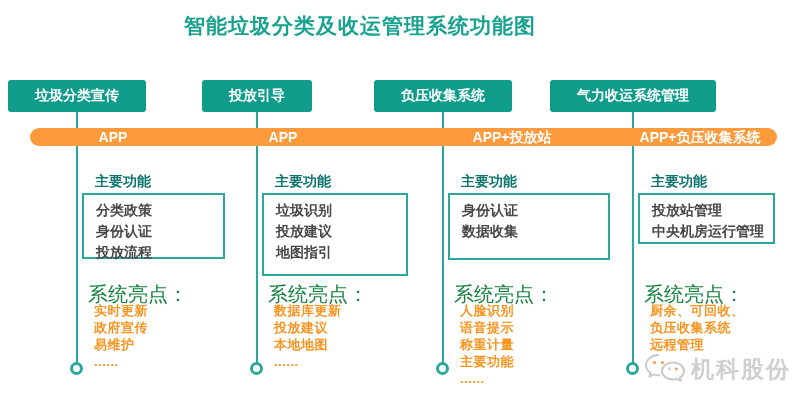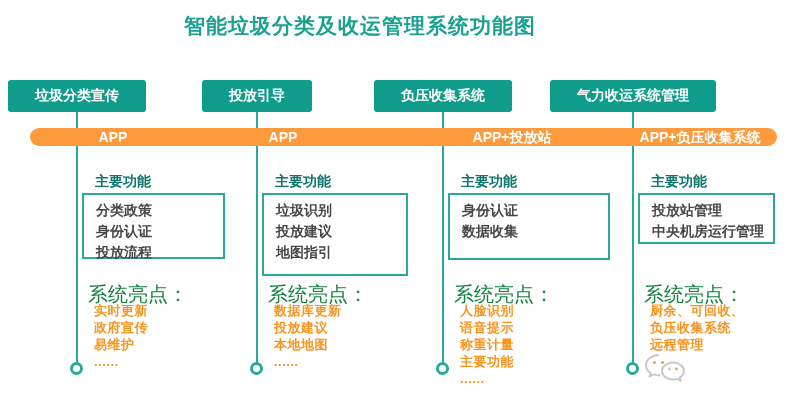--- a/index.html
+++ b/index.html
@@ -139,15 +139,16 @@
 
   <div class="watermark">
     <svg width="42" height="34" viewBox="0 0 42 34">
       <path d="M15 3 C7.8 3 2 7.6 2 13.2 C2 16.4 3.8 19.2 6.6 21 L5.4 24.6 L9.6 22.4 C11.2 22.9 13 23.3 15 23.3 C15.4 23.3 15.9 23.3 16.3 23.2" fill="#ffffff" stroke="#c9c9c9" stroke-width="2" stroke-linejoin="round"></path>
       <path d="M29 10.5 C22.9 10.5 18 14.3 18 19 C18 23.7 22.9 27.5 29 27.5 C30.4 27.5 31.8 27.3 33 26.9 L36.8 28.9 L35.8 25.7 C38.3 24.1 40 21.7 40 19 C40 14.3 35.1 10.5 29 10.5 Z" fill="#ffffff" stroke="#c9c9c9" stroke-width="2" stroke-linejoin="round"></path>
       <circle cx="10.5" cy="10.5" r="1.6" fill="#f0a050"></circle>
       <circle cx="18.5" cy="10.5" r="1.6" fill="#f0a050"></circle>
       <circle cx="25.5" cy="17" r="1.4" fill="#c9c9c9"></circle>
       <circle cx="32.5" cy="17" r="1.4" fill="#f0a050"></circle>
     </svg>
+    <span class="wm-text">机科股份</span>
   </div>
 
 </div>
 
 </body></html>

